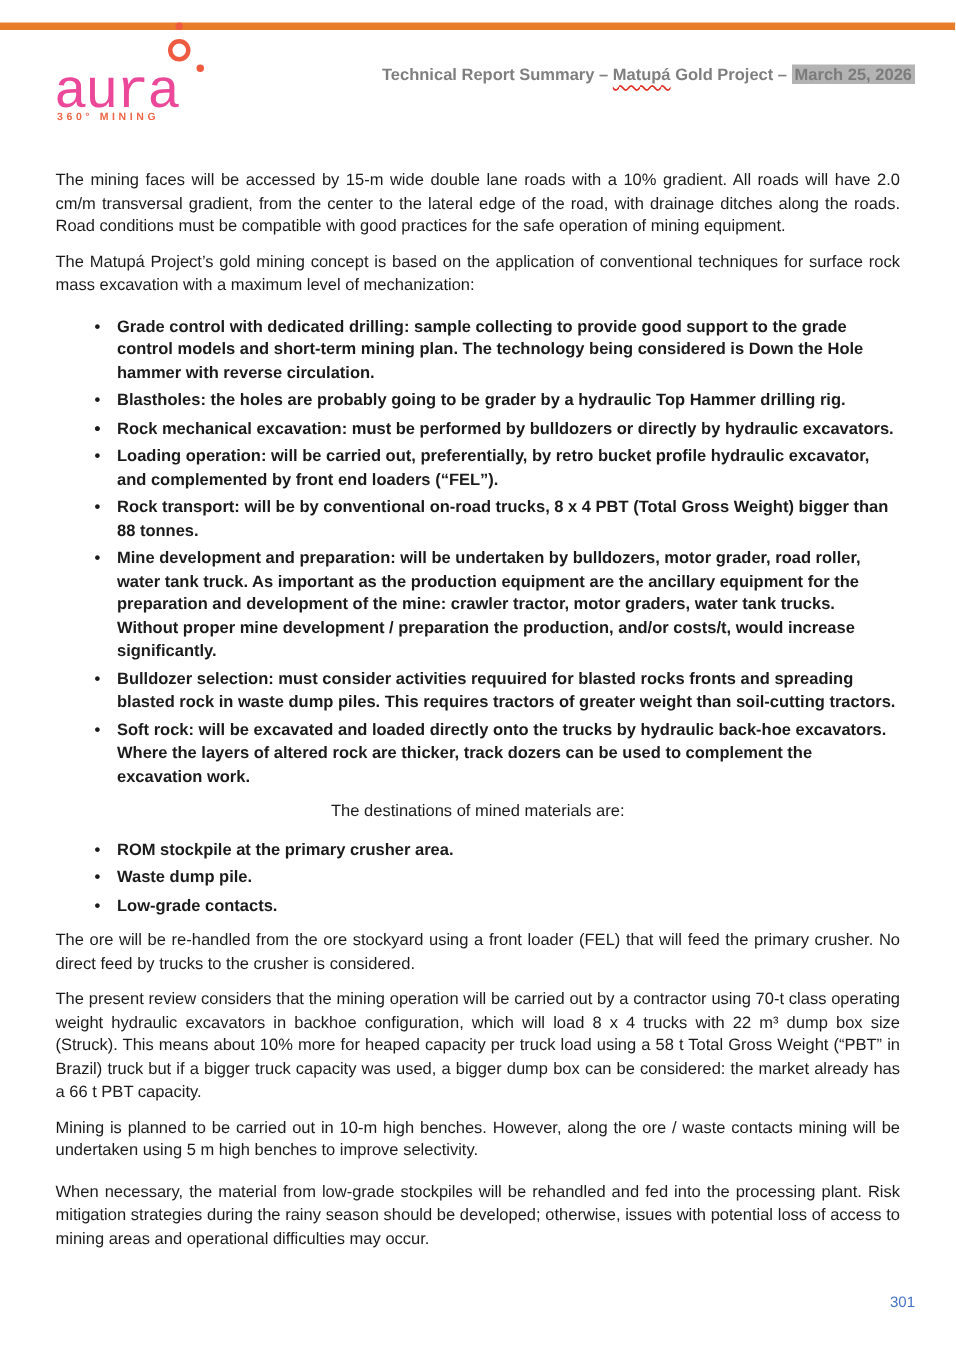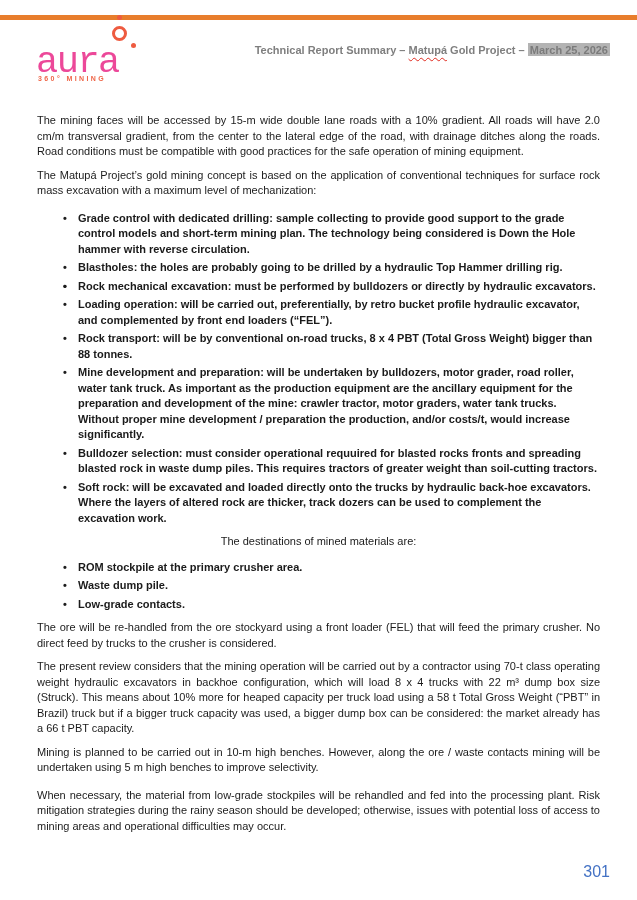--- a/index.html
+++ b/index.html
@@ -110,21 +110,21 @@
   .li .marker {
     position: absolute;
     left: 26px; top: 0;
     font-weight: bold;
   }
 
   
   .page-number {
     position: absolute;
     top: 863px; right: 27px;
-    font-size: 16px;
+    font-size: 10px;
     color: #4472C4;
   }
 </style>
 </head>
 <body>
 
 <div class="page">
 
   <div class="top-bar"></div>
 
@@ -139,27 +139,27 @@
   <div class="doc-title"><span>Technical Report Summary – </span><span class="misspelled">Matupá</span><span> Gold Project – </span><span class="date-highlight">March 25, 2026</span></div>
 
   <div class="content">
 
     <p class="para first">The mining faces will be accessed by 15-m wide double lane roads with a 10% gradient. All roads will have 2.0 cm/m transversal gradient, from the center to the lateral edge of the road, with drainage ditches along the roads. Road conditions must be compatible with good practices for the safe operation of mining equipment.</p>
 
     <p class="para">The Matupá Project’s gold mining concept is based on the application of conventional techniques for surface rock mass excavation with a maximum level of mechanization:</p>
 
     <div class="blist">
       <div class="li"><span class="marker">•</span><span>Grade control with dedicated drilling: sample collecting to provide good support to the grade control models and short-term mining plan. The technology being considered is Down the Hole hammer with reverse circulation.</span></div>
-      <div class="li"><span class="marker">•</span><span>Blastholes: the holes are probably going to be drilled by a hydraulic Top Hammer drilling rig.</span></div>
+      <div class="li"><span class="marker">•</span><span>Blastholes: the holes are probably going to be grader by a hydraulic Top Hammer drilling rig.</span></div>
       <div class="li"><span class="marker">•</span></div>
       <div class="li"><span class="marker">•</span><span>Rock mechanical excavation: must be performed by bulldozers or directly by hydraulic excavators.</span></div>
       <div class="li"><span class="marker">•</span><span>Loading operation: will be carried out, preferentially, by retro bucket profile hydraulic excavator, and complemented by front end loaders (“FEL”).</span></div>
       <div class="li"><span class="marker">•</span><span>Rock transport: will be by conventional on-road trucks, 8 x 4 PBT (Total Gross Weight) bigger than 88 tonnes.</span></div>
       <div class="li"><span class="marker">•</span><span>Mine development and preparation: will be undertaken by bulldozers, motor grader, road roller, water tank truck. As important as the production equipment are the ancillary equipment for the preparation and development of the mine: crawler tractor, motor graders, water tank trucks. Without proper mine development / preparation the production, and/or costs/t, would increase significantly.</span></div>
-      <div class="li"><span class="marker">•</span><span>Bulldozer selection: must consider operational requuired for blasted rocks fronts and spreading blasted rock in waste dump piles. This requires tractors of greater weight than soil-cutting tractors.</span></div>
+      <div class="li"><span class="marker">•</span><span>Bulldozer selection: must consider activities requuired for blasted rocks fronts and spreading blasted rock in waste dump piles. This requires tractors of greater weight than soil-cutting tractors.</span></div>
       <div class="li"><span class="marker">•</span><span>Soft rock: will be excavated and loaded directly onto the trucks by hydraulic back-hoe excavators. Where the layers of altered rock are thicker, track dozers can be used to complement the excavation work.</span></div>
     </div>
 
     <p class="para intro-list">The destinations of mined materials are:</p>
 
     <div class="blist tight">
       <div class="li"><span class="marker">•</span><span>ROM stockpile at the primary crusher area.</span></div>
       <div class="li"><span class="marker">•</span><span>Waste dump pile.</span></div>
       <div class="li"><span class="marker">•</span><span>Low-grade contacts.</span></div>
     </div>

